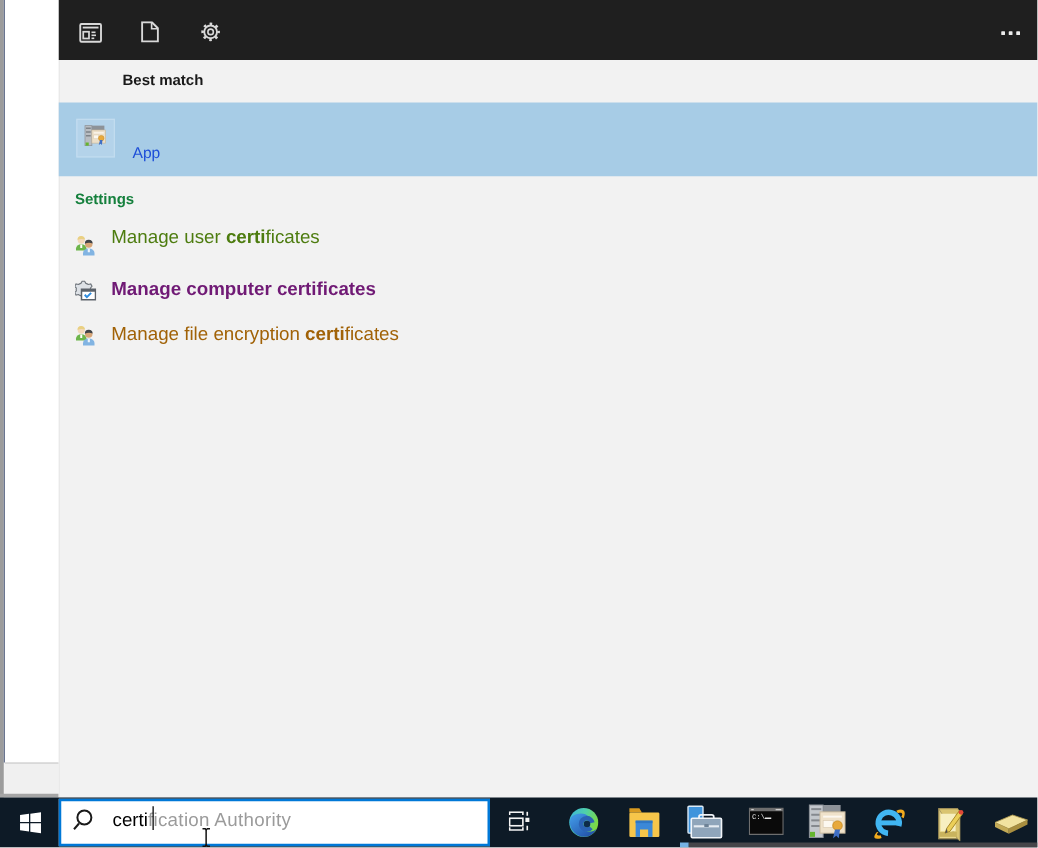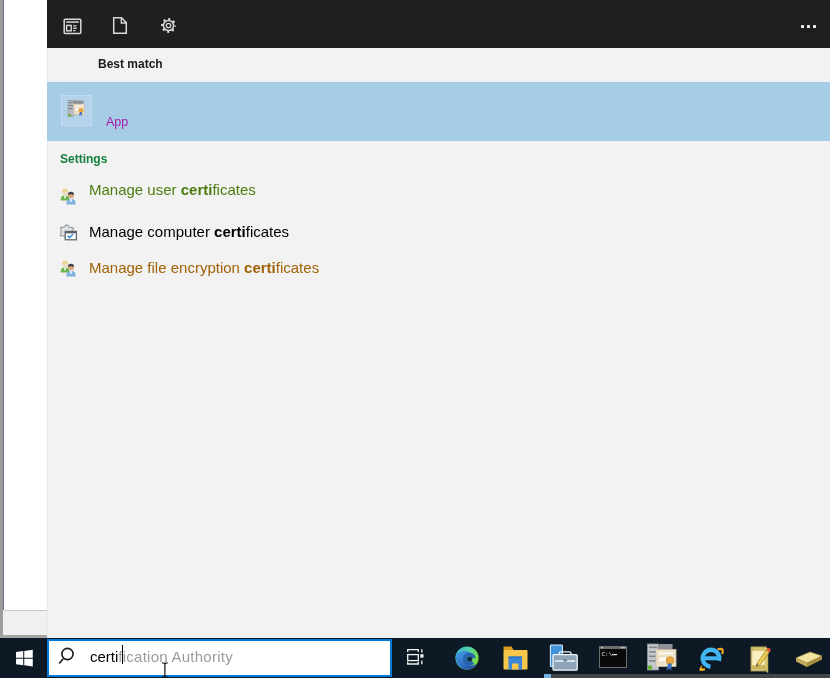--- a/index.html
+++ b/index.html
@@ -62,21 +62,21 @@
     <rect x="1.8" y="5" width="3.8" height="1.2" fill="#7e8388"></rect>
     <rect x="1.8" y="8" width="3.8" height="1.2" fill="#7e8388"></rect>
     <rect x="6.5" y="0.5" width="10" height="3.5" fill="#8d9298"></rect>
     <rect x="6.5" y="4" width="11" height="10.5" fill="#ecdfc8" stroke="#c5b49a" stroke-width="0.5"></rect>
     <rect x="8" y="5.8" width="8" height="1" fill="#fcf8f0"></rect>
     <rect x="8" y="8" width="4" height="3" fill="#fcf8f0" stroke="#d8c8ae" stroke-width="0.4"></rect>
     <circle cx="14" cy="10.5" r="2.2" fill="#e8a93c" stroke="#c98c20" stroke-width="0.4"></circle>
     <path d="M13 12 l-1 4 l1.5 -1 l1 1 l0.5 -4 z" fill="#3f6fc4"></path>
     <rect x="1.5" y="14" width="2.5" height="2.5" fill="#64b52e"></rect>
   </svg>
-  <div class="abs" style="left:59px;top:33px;font-size:12.5px;color:#a21caf;">App</div>
+  <div class="abs" style="left:59px;top:33px;font-size:12.5px;color:#1d4ed8;">App</div>
 </div>
 
 <div class="abs" style="left:60px;top:152px;font-size:12px;font-weight:bold;color:#15803d;">Settings</div>
 
 <svg class="abs" style="left:60px;top:188px;" width="17" height="17" viewBox="0 0 17 17">
   <circle cx="5" cy="4.2" r="2.8" fill="#f3d9bc"></circle>
   <path d="M2 4 a3 3 0 0 1 6 -0.4 a4.5 2.2 0 0 0 -6 0.4 z" fill="#e9d083"></path>
   <path d="M0.8 10.8 a4.2 3.4 0 0 1 8.4 0 v1.6 h-8.4 z" fill="#6db54b"></path>
   <rect x="4.2" y="7.6" width="1.6" height="2.8" fill="#fff"></rect>
   <circle cx="11" cy="7.2" r="3" fill="#d8a678"></circle>
@@ -85,21 +85,21 @@
   <rect x="10.2" y="10.8" width="1.7" height="3" fill="#eef4fa"></rect>
 </svg>
 <div class="abs" style="left:89px;top:181px;font-size:15px;line-height:17px;color:#4d7c0f;">Manage user <b>certi</b>ficates</div>
 
 <svg class="abs" style="left:60px;top:224px;" width="17" height="17" viewBox="0 0 17 17">
   <path d="M6.5 0.8 l1 1.7 a4.8 4.8 0 0 1 2 0.9 l1.9 -0.4 l1 1.8 l-1.3 1.5 a4.8 4.8 0 0 1 0 2.2 l1.3 1.5 l-1 1.8 l-1.9 -0.4 a4.8 4.8 0 0 1 -2 0.9 l-1 1.7 l-2 0 l-1 -1.7 a4.8 4.8 0 0 1 -2 -0.9 l-1.9 0.4 l-1 -1.8 l1.3 -1.5 a4.8 4.8 0 0 1 0 -2.2 l-1.3 -1.5 l1 -1.8 l1.9 0.4 a4.8 4.8 0 0 1 2 -0.9 l1 -1.7 z" transform="translate(1.2,0.2)" fill="#dde1e6" stroke="#6f757c" stroke-width="0.9"></path>
   <rect x="5.2" y="7.4" width="11.2" height="8.4" fill="#fff" stroke="#5c636b" stroke-width="1.2"></rect>
   <rect x="5.2" y="7.4" width="11.2" height="2" fill="#5c636b"></rect>
   <path d="M7.8 11.8 l1.7 1.9 l3.4 -3.4" fill="none" stroke="#2e8de0" stroke-width="1.6"></path>
 </svg>
-<div class="abs" style="left:89px;top:223px;font-size:15px;line-height:17px;color:#000000;">Manage computer <b>certi</b>ficates</div>
+<div class="abs" style="left:89px;top:223px;font-size:15px;line-height:17px;color:#701a75;font-weight:bold;">Manage computer <b>certi</b>ficates</div>
 
 <svg class="abs" style="left:60px;top:260px;" width="17" height="17" viewBox="0 0 17 17">
   <circle cx="5" cy="4.2" r="2.8" fill="#f3d9bc"></circle>
   <path d="M2 4 a3 3 0 0 1 6 -0.4 a4.5 2.2 0 0 0 -6 0.4 z" fill="#e9d083"></path>
   <path d="M0.8 10.8 a4.2 3.4 0 0 1 8.4 0 v1.6 h-8.4 z" fill="#6db54b"></path>
   <rect x="4.2" y="7.6" width="1.6" height="2.8" fill="#fff"></rect>
   <circle cx="11" cy="7.2" r="3" fill="#d8a678"></circle>
   <path d="M7.9 7 a3.1 3.1 0 0 1 6.2 -0.3 a4.8 2 0 0 0 -6.2 0.3 z" fill="#3f4348"></path>
   <path d="M6.4 14.4 a4.6 3.6 0 0 1 9.2 0 v2 h-9.2 z" fill="#82b4e2"></path>
   <rect x="10.2" y="10.8" width="1.7" height="3" fill="#eef4fa"></rect>

